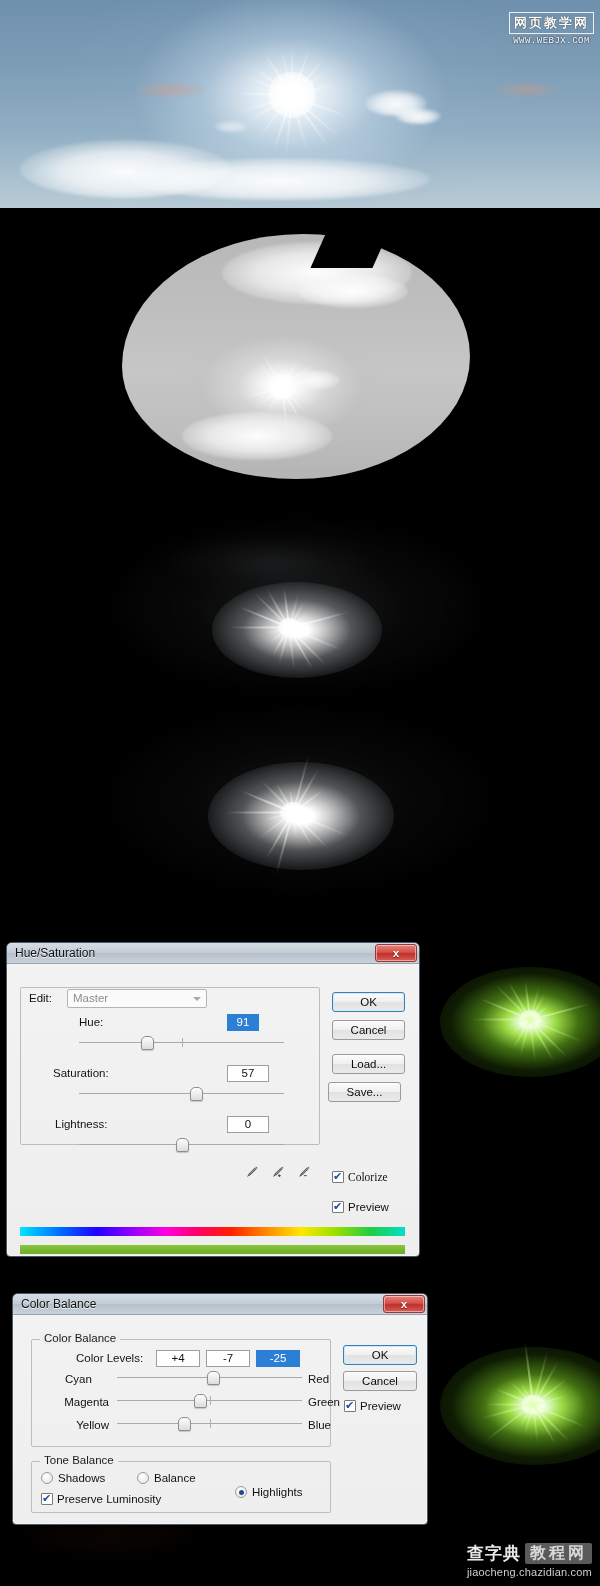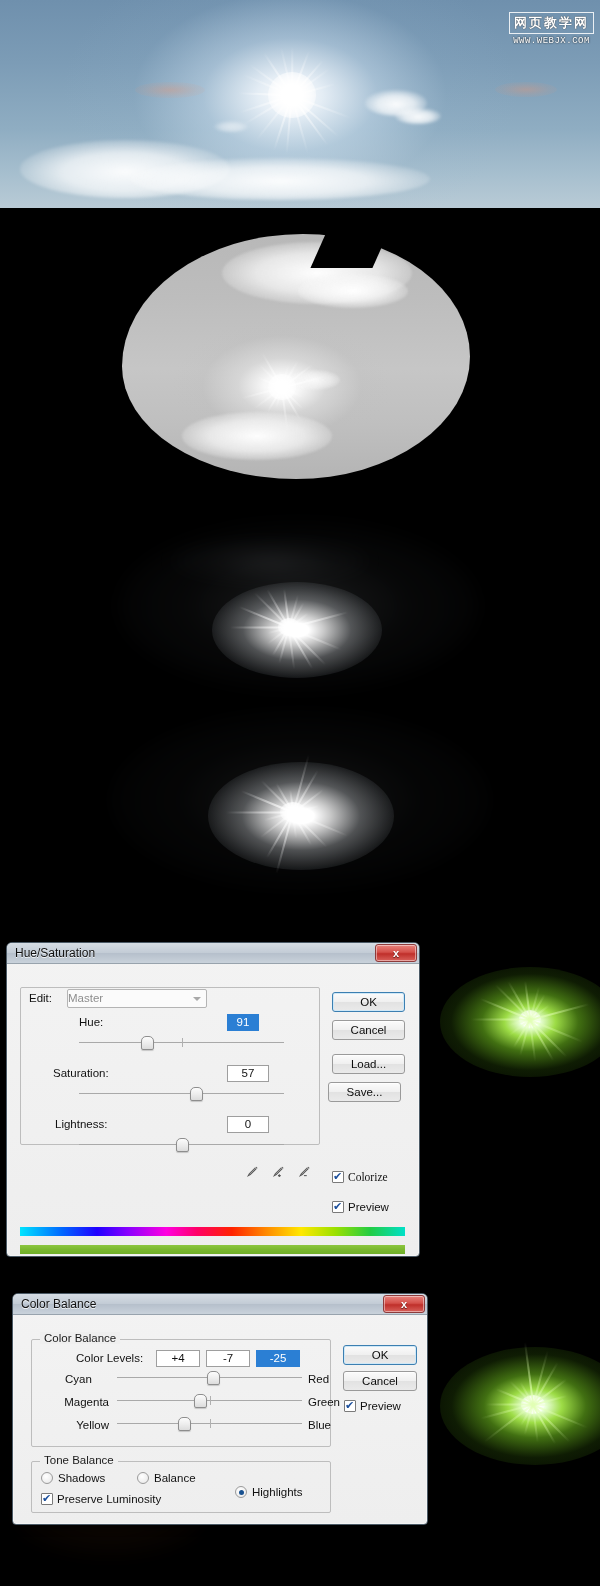--- a/index.html
+++ b/index.html
@@ -186,21 +186,21 @@
     background: radial-gradient(circle at 40% 35%, #ffffff 0%, #ededed 70%, #dcdcdc 100%);
     position:relative; flex:none;
   }
   .rad .dot.on::after {
     content:""; position:absolute; left:3px; top:3px; width:5px; height:5px;
     border-radius:50%; background:#17508f;
   }
 
   .dropdown {
     position:relative; height:19px; border:1px solid #b4b4b4; border-radius:2px;
-    background:#fbfbfb; color:#8e8e8e; font-size:11.5px; line-height:17px; 
+    background:#fbfbfb; color:#8e8e8e; font-size:11.5px; line-height:17px; padding-left:5px;
   }
   .dropdown .arrow {
     position:absolute; right:5px; top:7px; width:0; height:0;
     border-left:4px solid transparent; border-right:4px solid transparent;
     border-top:4px solid #a8a8a8;
   }
   .eyedropper { width:15px; height:15px; position:relative; }
 
   .hue-strip { height:9px; }
   #hs-bar-top {
@@ -534,14 +534,21 @@
         <span>Preview</span>
       </div>
     </div>
   </div>
 
   <div class="wm" id="wm-top">
     <div class="cn">网页教学网</div>
     <div class="en">WWW.WEBJX.COM</div>
   </div>
 
+  <div class="wm" id="wm-bot">
+    <div class="row">
+      <span class="cz">查字典</span>
+      <span class="jc">教程网</span>
+    </div>
+    <div class="url">jiaocheng.chazidian.com</div>
+  </div>
 
 </div>
 
 </body></html>

